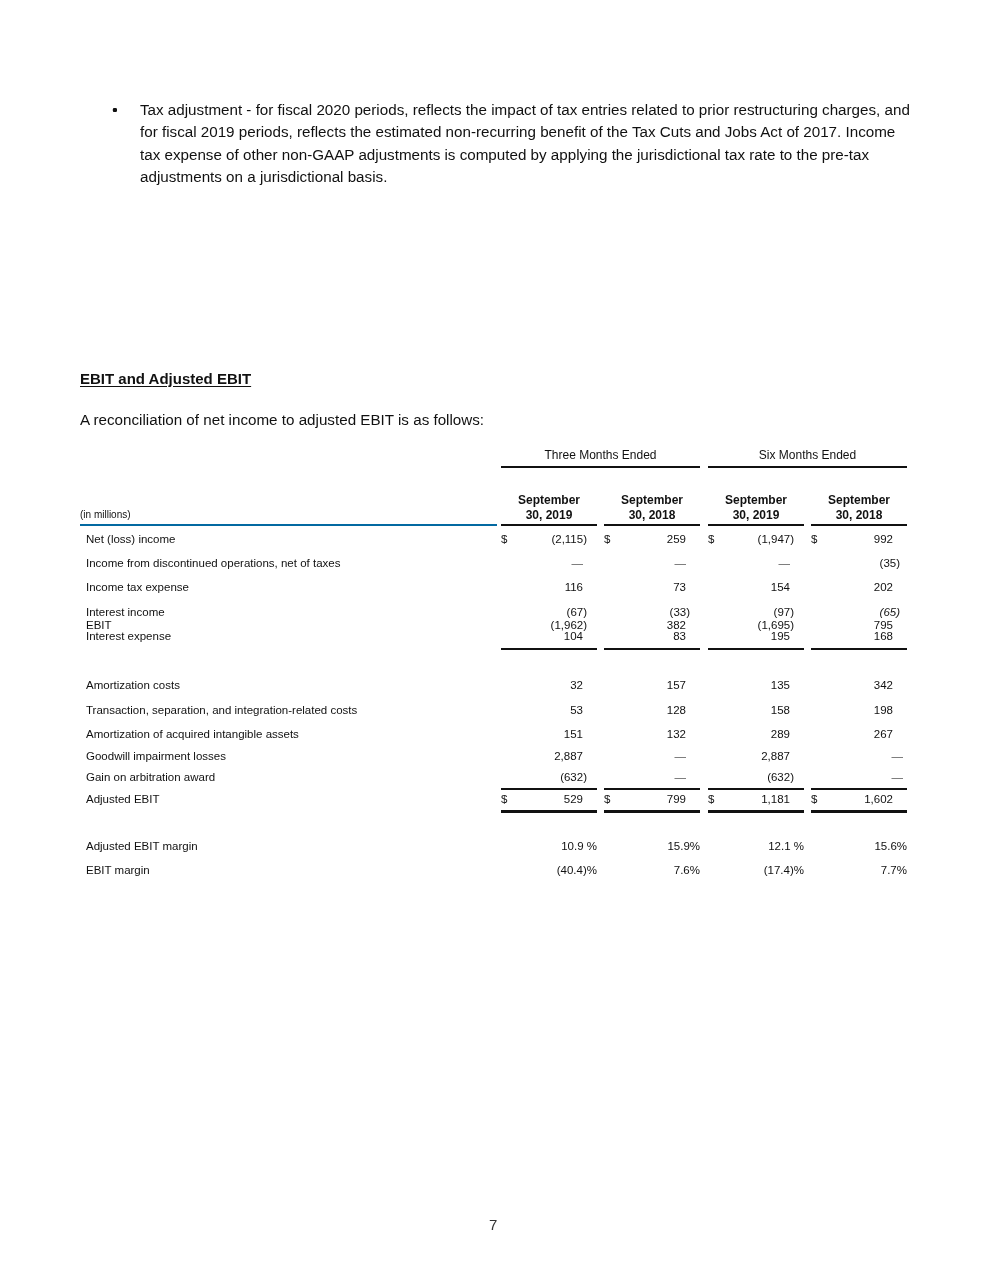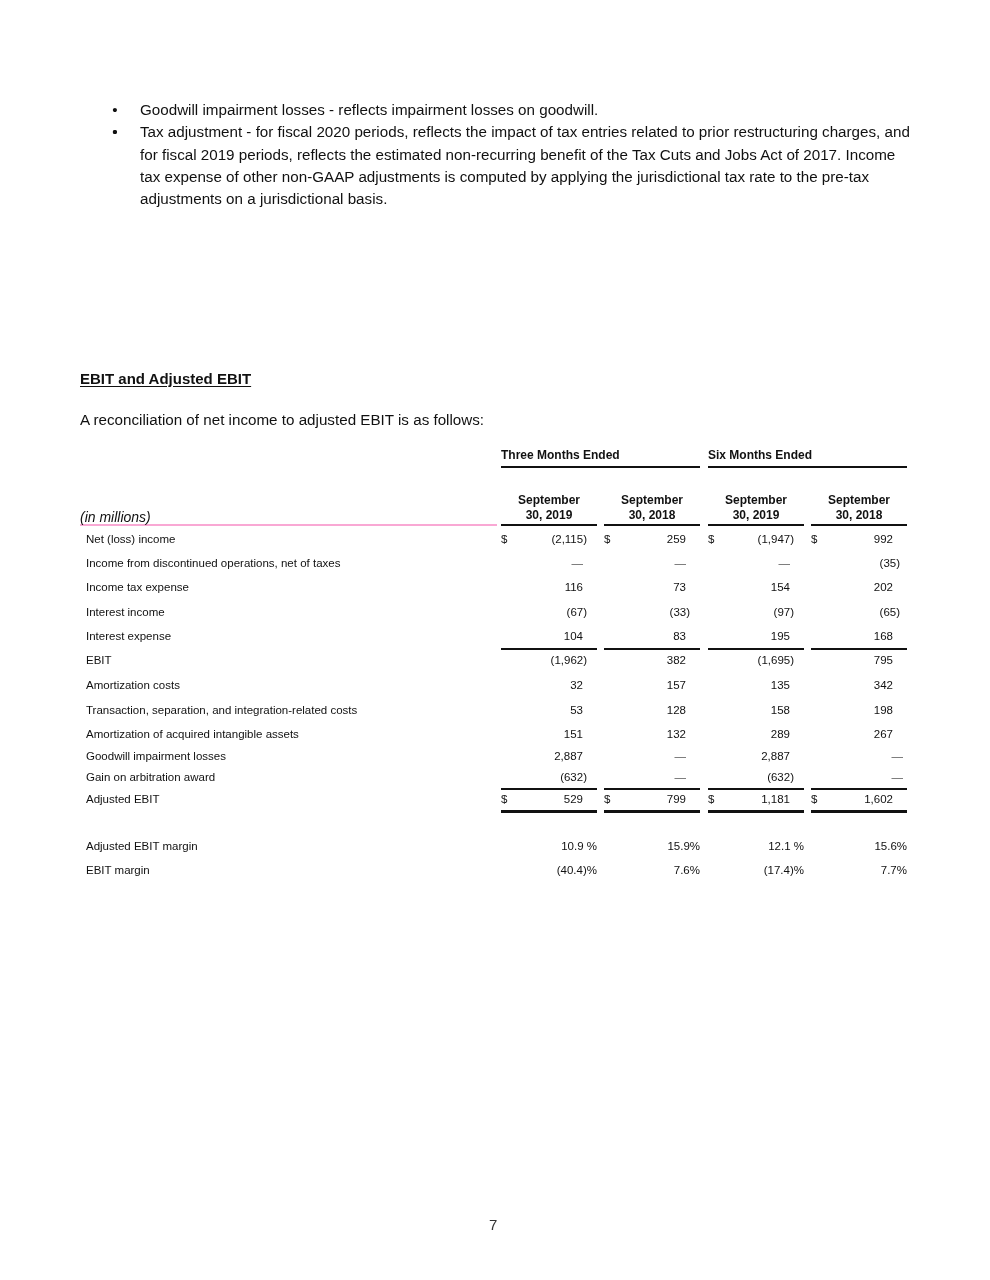--- a/index.html
+++ b/index.html
@@ -3,38 +3,38 @@
 <meta charset="utf-8">
 <style>
   html, body { margin:0; padding:0; background:#ffffff; }
   body { width:990px; height:1280px; position:relative; overflow:hidden;
          font-family:"Liberation Sans", sans-serif; color:#111; }
   .bullets { position:absolute; left:110px; top:99px; width:800px; margin:0; padding:0; list-style:none; }
   .bullets li { position:relative; padding-left:30px; font-size:15.2px; line-height:22.3px; margin:0; }
   .bullets li .dot { position:absolute; left:0; top:0; width:10px; text-align:center; }
   .section-title { position:absolute; left:80px; top:370px; font-size:15px; font-weight:bold; text-decoration:underline; text-underline-offset:2px; }
   .intro { position:absolute; left:80px; top:411px; font-size:15.2px; }
-  .group { position:absolute; top:448px; height:18px; border-bottom:2.2px solid #111; font-size:12px; font-weight:bold; }
+  .group { position:absolute; top:448px; height:18px; border-bottom:2.2px solid #111; font-size:12px; font-weight:normal; text-align:center; }
   .colhead { position:absolute; top:493px; height:31px; border-bottom:2px solid #111; font-size:12px; font-weight:bold; text-align:center; line-height:15px; }
-  .label-head { position:absolute; left:80px; top:509px; width:417px; height:15px; border-bottom:2px solid #f9a8d4; font-size:14px;font-style:italic; }
+  .label-head { position:absolute; left:80px; top:509px; width:417px; height:15px; border-bottom:2px solid #0369a1; font-size:10px; }
   .row { position:absolute; left:80px; width:830px; height:20px; font-size:11.5px; }
   .row .lbl { position:absolute; left:6px; top:0; white-space:nowrap; }
   .cell { position:absolute; top:0; height:20px; }
   .cell .dollar { position:absolute; left:0; }
   .cell .num { position:absolute; right:14px; }
   .cell .num.paren { right:10px; }
   .cell .num.dash { right:14px; color:#555; }
   .rule { position:absolute; height:2px; background:#111; }
   .page-num { position:absolute; left:489px; top:1216px; font-size:15px; color:#333; }
 </style>
 </head>
 <body>
 
 <ul class="bullets">
-  <li><span class="dot">•</span><span>Goodwill impairment losses - reflects impairment losses on goodwill.</span></li>
+  <li><span class="dot">•</span></li>
   <li><span class="dot">•</span></li>
   <li><span class="dot">•</span><span>Tax adjustment -  for fiscal 2020 periods, reflects the impact of tax entries related to prior restructuring charges, and for fiscal 2019 periods, reflects the estimated non-recurring benefit of the Tax Cuts and Jobs Act of 2017. Income tax expense of other non-GAAP adjustments is computed by applying the jurisdictional tax rate to the pre-tax adjustments on a jurisdictional basis.</span></li>
 </ul>
 
 <div class="section-title">EBIT and Adjusted EBIT</div>
 <div class="intro">A reconciliation of net income to adjusted EBIT is as follows:</div>
 
 <div class="group" style="left:501px;width:199px;">Three Months Ended</div>
 <div class="group" style="left:708px;width:199px;">Six Months Ended</div>
 
@@ -112,21 +112,21 @@
   <span class="lbl">Interest income</span>
   <div class="cell" style="left:421px;width:96px;">
       <span class="num paren">(67)</span>
     </div>
   <div class="cell" style="left:524px;width:96px;">
       <span class="num paren">(33)</span>
     </div>
   <div class="cell" style="left:628px;width:96px;">
       <span class="num paren">(97)</span>
     </div>
-  <div class="cell" style="left:731px;width:96px;">
+  <div class="cell" style="left:731px;width:96px;font-style:italic;">
       <span class="num paren" style="right:7px;">(65)</span>
     </div>
 </div>
 
 <div class="row" style="top:630px;">
   <span class="lbl">Interest expense</span>
   <div class="cell" style="left:421px;width:96px;">
       <span class="num">104</span>
     </div>
   <div class="cell" style="left:524px;width:96px;">
@@ -138,21 +138,21 @@
   <div class="cell" style="left:731px;width:96px;">
       <span class="num">168</span>
     </div>
 </div>
 
 <div class="rule" style="left:501px;top:648px;width:96px;"></div>
 <div class="rule" style="left:604px;top:648px;width:96px;"></div>
 <div class="rule" style="left:708px;top:648px;width:96px;"></div>
 <div class="rule" style="left:811px;top:648px;width:96px;"></div>
 
-<div class="row" style="top:654px;">
+<div class="row" style="top:619px;">
   <span class="lbl">EBIT</span>
   <div class="cell" style="left:421px;width:96px;">
       <span class="num paren">(1,962)</span>
     </div>
   <div class="cell" style="left:524px;width:96px;">
       <span class="num">382</span>
     </div>
   <div class="cell" style="left:628px;width:96px;">
       <span class="num paren">(1,695)</span>
     </div>

